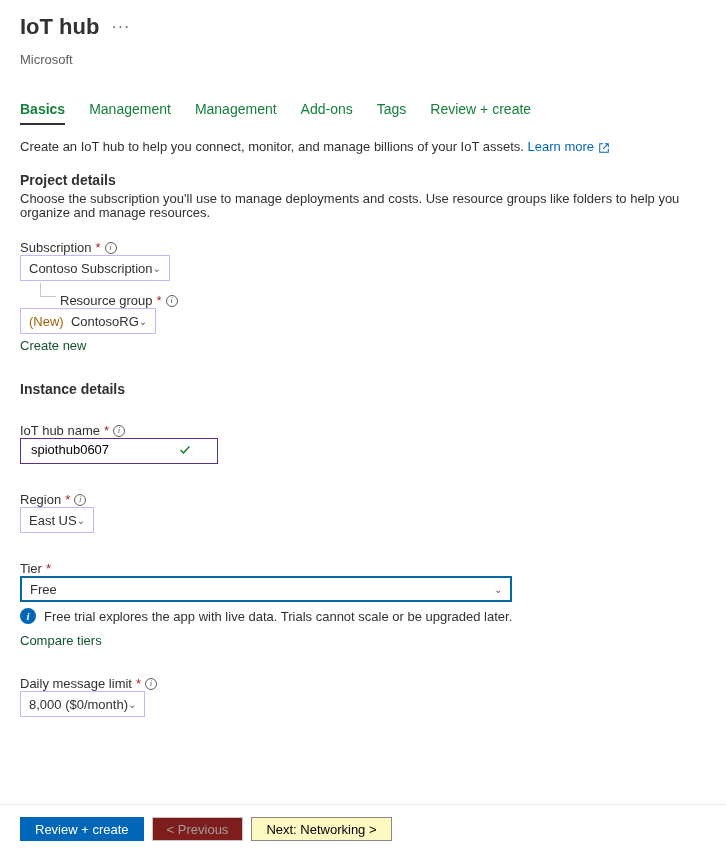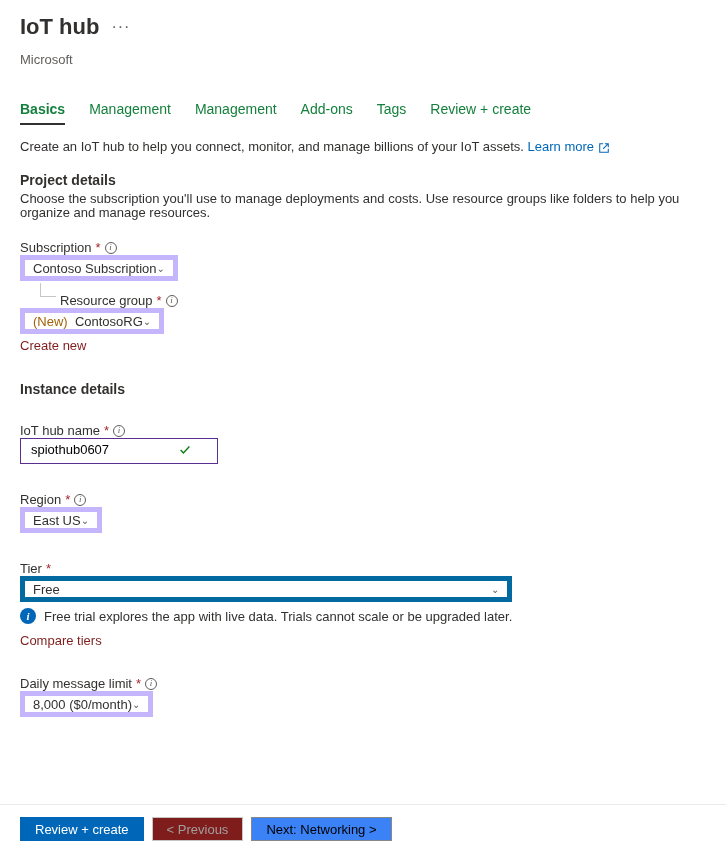--- a/index.html
+++ b/index.html
@@ -18,50 +18,50 @@
   .more-dots { font-size: 16px; color: #605e5c; letter-spacing: 1px; }
   .publisher { font-size: 13px; color: #605e5c; margin-top: 12px; }
 
   .tabs { display: flex; gap: 24px; border-bottom: none; margin-bottom: 14px; }
   .tab { padding: 4px 0 6px 0; font-size: 14px; color: #15803d; cursor: pointer; border-bottom: 2px solid transparent; }
   .tab.active { font-weight: 600; border-bottom: 2.5px solid #323130; }
 
   .intro { font-size: 13px; color: #323130; margin-bottom: 18px; }
   .ext-link { color: #0067b8; text-decoration: none; }
   .ext-link svg { vertical-align: text-bottom; }
-  .link { color: #7f1d1d; cursor: pointer; }
+  .link { color: #14532d; cursor: pointer; }
 
   .section-title { font-size: 14px; font-weight: 600; margin-bottom: 4px; }
   .section-desc { font-size: 13px; color: #323130; margin-bottom: 14px; line-height: 14px; }
 
   .field-row { display: flex; align-items: flex-start; margin-bottom: 6px; flex-direction: column; }
   .field-label-col { width: 280px; padding-top: 6px; display: flex; align-items: center; gap: 4px; }
   .field-label { font-size: 13px; }
   .req { color: #a4262c; }
   .info-icon { width: 12px; height: 12px; border: 1px solid #605e5c; border-radius: 50%; display: inline-flex; align-items: center; justify-content: center; font-size: 9px; color: #605e5c; font-style: italic; font-family: serif; line-height: 1; }
 
   .field-input-col { flex: 1; }
   .select, .text-input {
     width: 100%;
     height: 26px;
-    border: 5px solid #c4b5fd;
+    border: 1px solid #c4b5fd;
     padding: 2px 8px;
     font-size: 13px;
     font-family: inherit;
     background: #fff;
     color: #323130;
     position: relative;
   }
   .select { display: flex; align-items: center; justify-content: space-between; cursor: pointer; }
   .chev { font-size: 10px; color: #605e5c; }
   .sel-rg .new { color: #a16207; }
   .validated { border: 1px solid #5c2e91; }
   .validated-wrap { position: relative; }
   .check-icon { position: absolute; right: 26px; top: 5px; color: #107c10; }
-  .highlighted { border: 5px solid #0369a1; }
+  .highlighted { border: 2px solid #0369a1; }
 
   .text-input input { border: none; outline: none; width: 100%; font-size: 13px; font-family: inherit; }
 
   .indent-row .field-label-col { padding-left: 40px; position: relative; }
   .indent-connector {
     position: absolute; left: 20px; top: -4px; width: 16px; height: 14px;
     border-left: 1px solid #c8c6c4; border-bottom: 1px solid #c8c6c4;
   }
 
   .sub-link { font-size: 13px; margin-top: 4px; }
@@ -76,21 +76,21 @@
   .spacer { height: 16px; }
   .spacer-lg { height: 22px; }
 
   .footer {
     position: fixed; bottom: 0; left: 0; width: 726px;
     padding: 12px 20px; background: #fff; border-top: 1px solid #edebe9;
     display: flex; gap: 8px;
   }
   .btn {
     height: 24px; padding: 0 14px; font-size: 13px; font-family: inherit;
-    border: 1px solid #8a8886; background: #3b82f6; cursor: pointer;
+    border: 1px solid #8a8886; background: #fef9c3; cursor: pointer;
     display: inline-flex; align-items: center;
   }
   .btn-primary { background: #0067b8; color: #fff; border-color: #0067b8; }
   .btn-disabled { color: #a19f9d; border-color: #c8c6c4; background: #7f1d1d; cursor: default; }
 </style>
 </head>
 <body>
 
 <div class="header">
   <div class="title-row">

